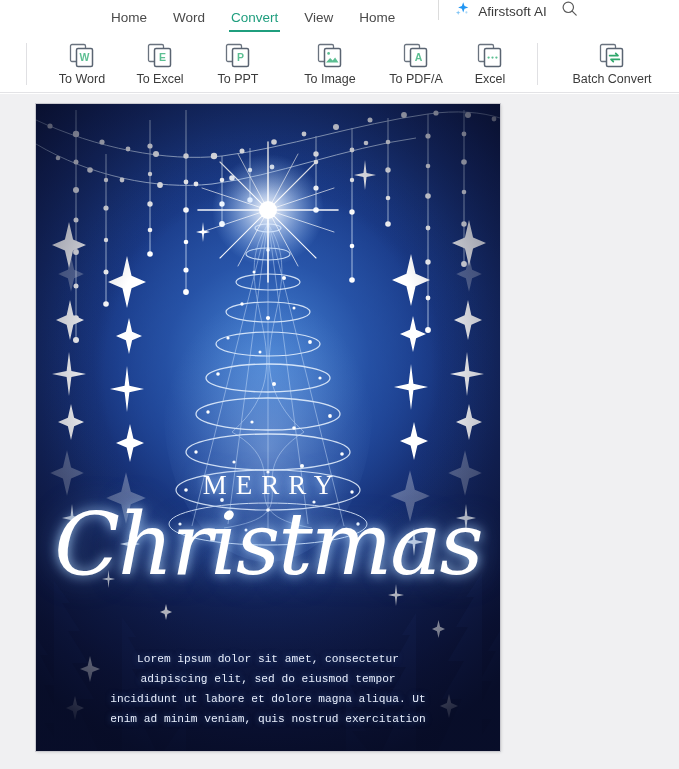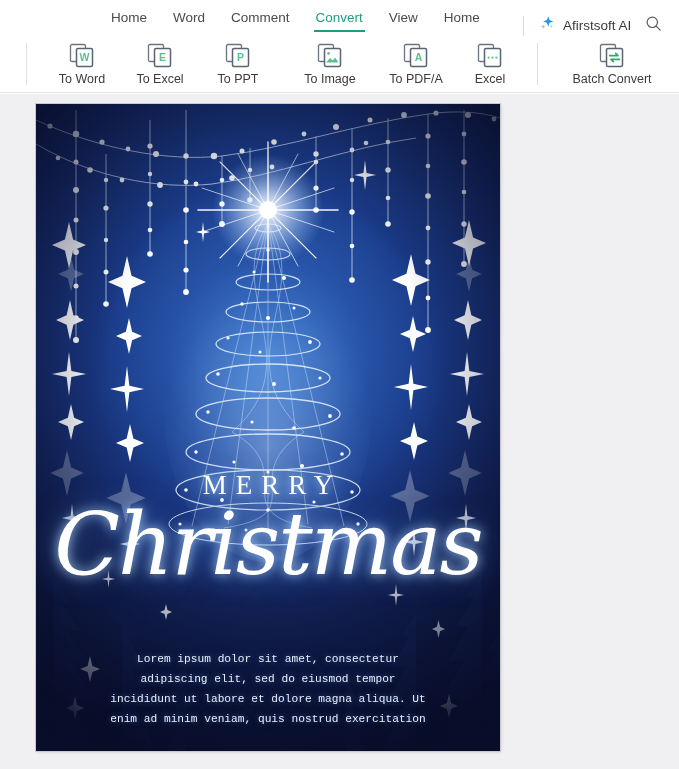--- a/index.html
+++ b/index.html
@@ -8,21 +8,21 @@
     overflow: hidden;
     background: #ffffff;
     font-family: "Liberation Sans", sans-serif;
   }
 
   
   .menubar {
     height: 36px;
     background: #ffffff;
     display: flex;
-    align-items: flex-end;
+    align-items: flex-start;
     position: relative;
   }
   .tabs {
     display: flex;
     align-items: center;
     gap: 0px;
     margin-left: 98px;
     height: 36px;
   }
   .tab {
@@ -175,21 +175,20 @@
     font-family: Liberation Mono, monospace;
   }
 </style>
 </head>
 <body>
 
 <div class="menubar">
   <div class="tabs">
     <div class="tab">Home</div>
     <div class="tab">Word</div>
-    <div class="tab">Comment</div>
     <div class="tab active">Convert</div>
     <div class="tab">View</div>
     <div class="tab">Home</div>
   </div>
 
   <div class="menu-sep"></div>
 
   <div class="ai-group">
     <span>
       <svg width="18" height="18" viewBox="0 0 18 18">

